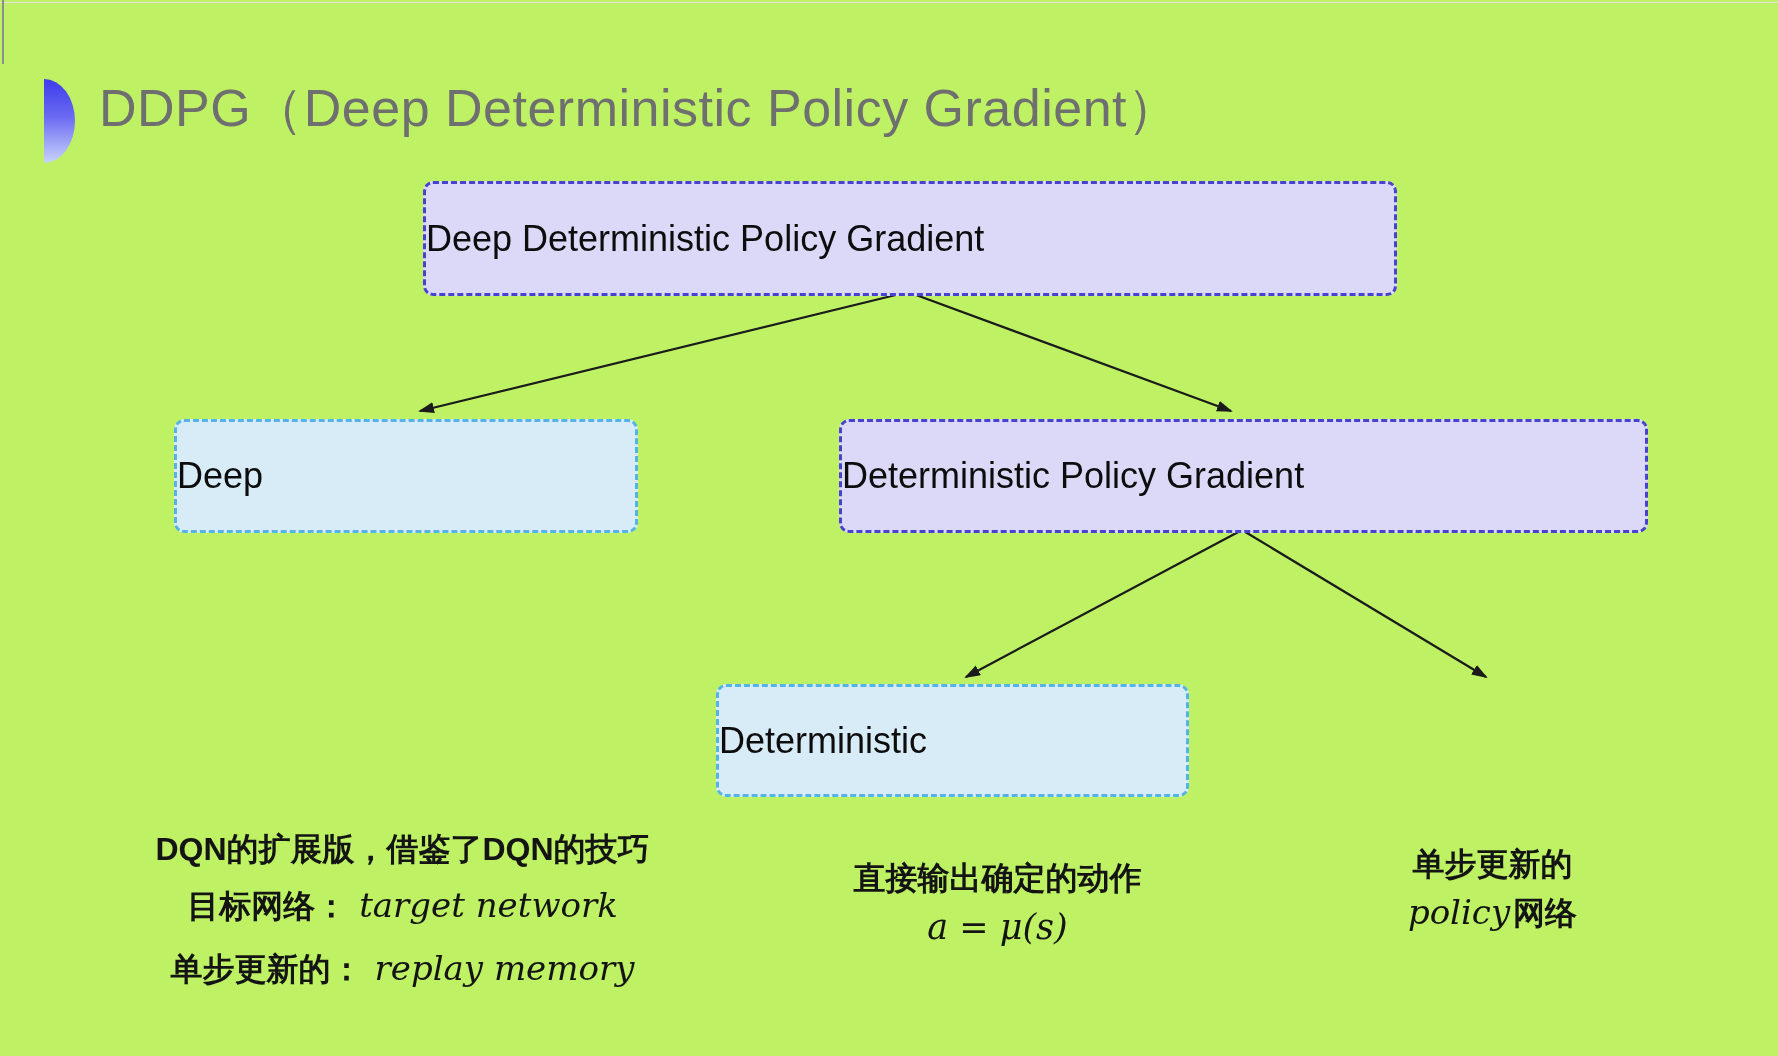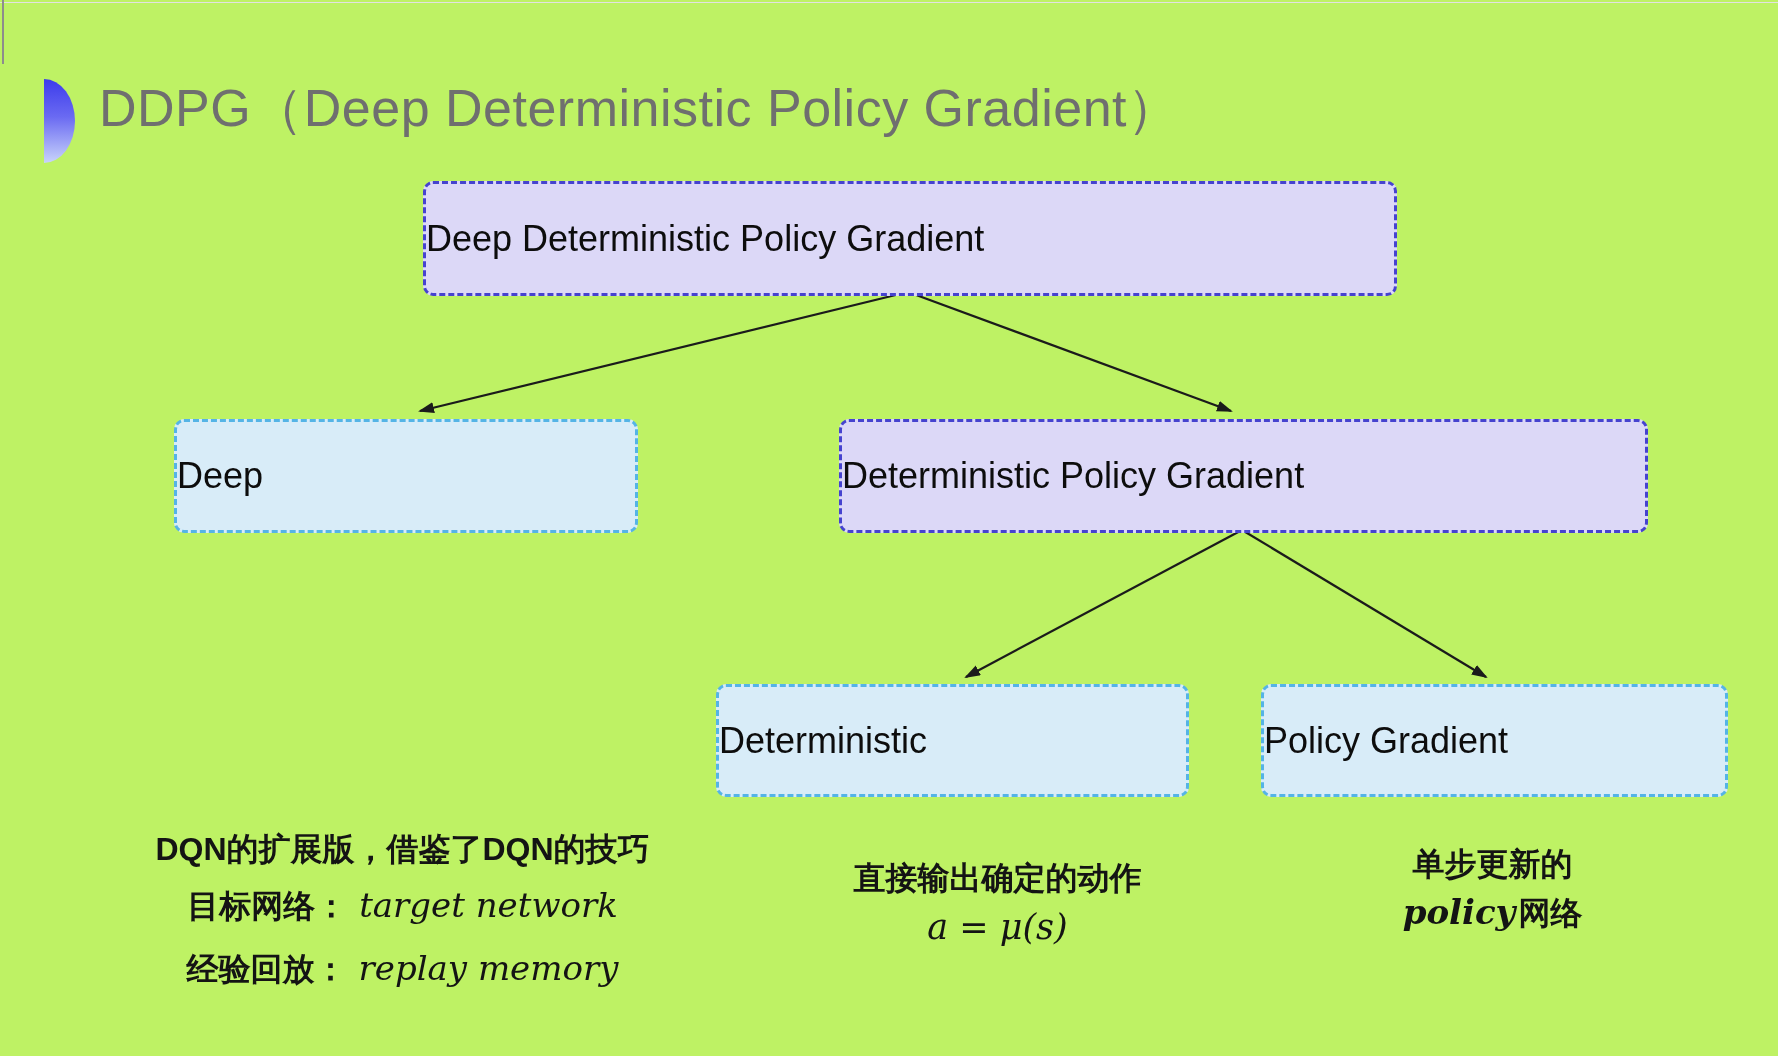--- a/index.html
+++ b/index.html
@@ -46,21 +46,21 @@
     font-style:italic; font-weight:500; font-size:34px; margin-left:12px;
   }
   #note-left  { left:115px; top:826px; width:575px; }
   #note-mid   { left:825px; top:855px; width:345px; }
   #note-right { left:1335px; top:841px; width:315px; }
   .formula {
     font-family:"DejaVu Serif","Liberation Serif",serif;
     font-style:italic; font-size:35px; line-height:44px; margin-top:4px;
   }
   #note-right .mixed { line-height:46px; margin-top:2px; white-space:nowrap; }
-  #note-right .mixed .serif-it { margin-left:0; margin-right:3px;font-weight:bold; }
+  #note-right .mixed .serif-it { margin-left:0; margin-right:3px; }
 </style>
 </head>
 <body>
 
 <div class="canvas">
 
   <div class="top-edge"></div>
   <div class="left-edge"></div>
 
   <div class="bullet"></div>
@@ -83,31 +83,28 @@
   </div>
   <div class="node cyan" id="node-deep">
     <span>Deep</span>
   </div>
   <div class="node purple" id="node-dpg">
     <span>Deterministic Policy Gradient</span>
   </div>
   <div class="node cyan" id="node-det">
     <span>Deterministic</span>
   </div>
-  <div class="node cyan" id="node-pg">
-    <span>Policy Gradient</span>
-  </div>
 
   <div class="note" id="note-left">
     <div class="zh">DQN的扩展版，借鉴了DQN的技巧</div>
     <div class="row">
       <span class="zh">目标网络：</span><span class="serif-it">target network</span>
     </div>
     <div class="row">
-      <span class="zh">经验回放：</span><span class="serif-it">replay memory</span>
+      <span class="zh">单步更新的：</span><span class="serif-it">replay memory</span>
     </div>
   </div>
 
   <div class="note" id="note-mid">
     <div class="zh">直接输出确定的动作</div>
     <div class="formula">a = μ(s)</div>
   </div>
 
   <div class="note" id="note-right">
     <div class="zh">单步更新的</div>

